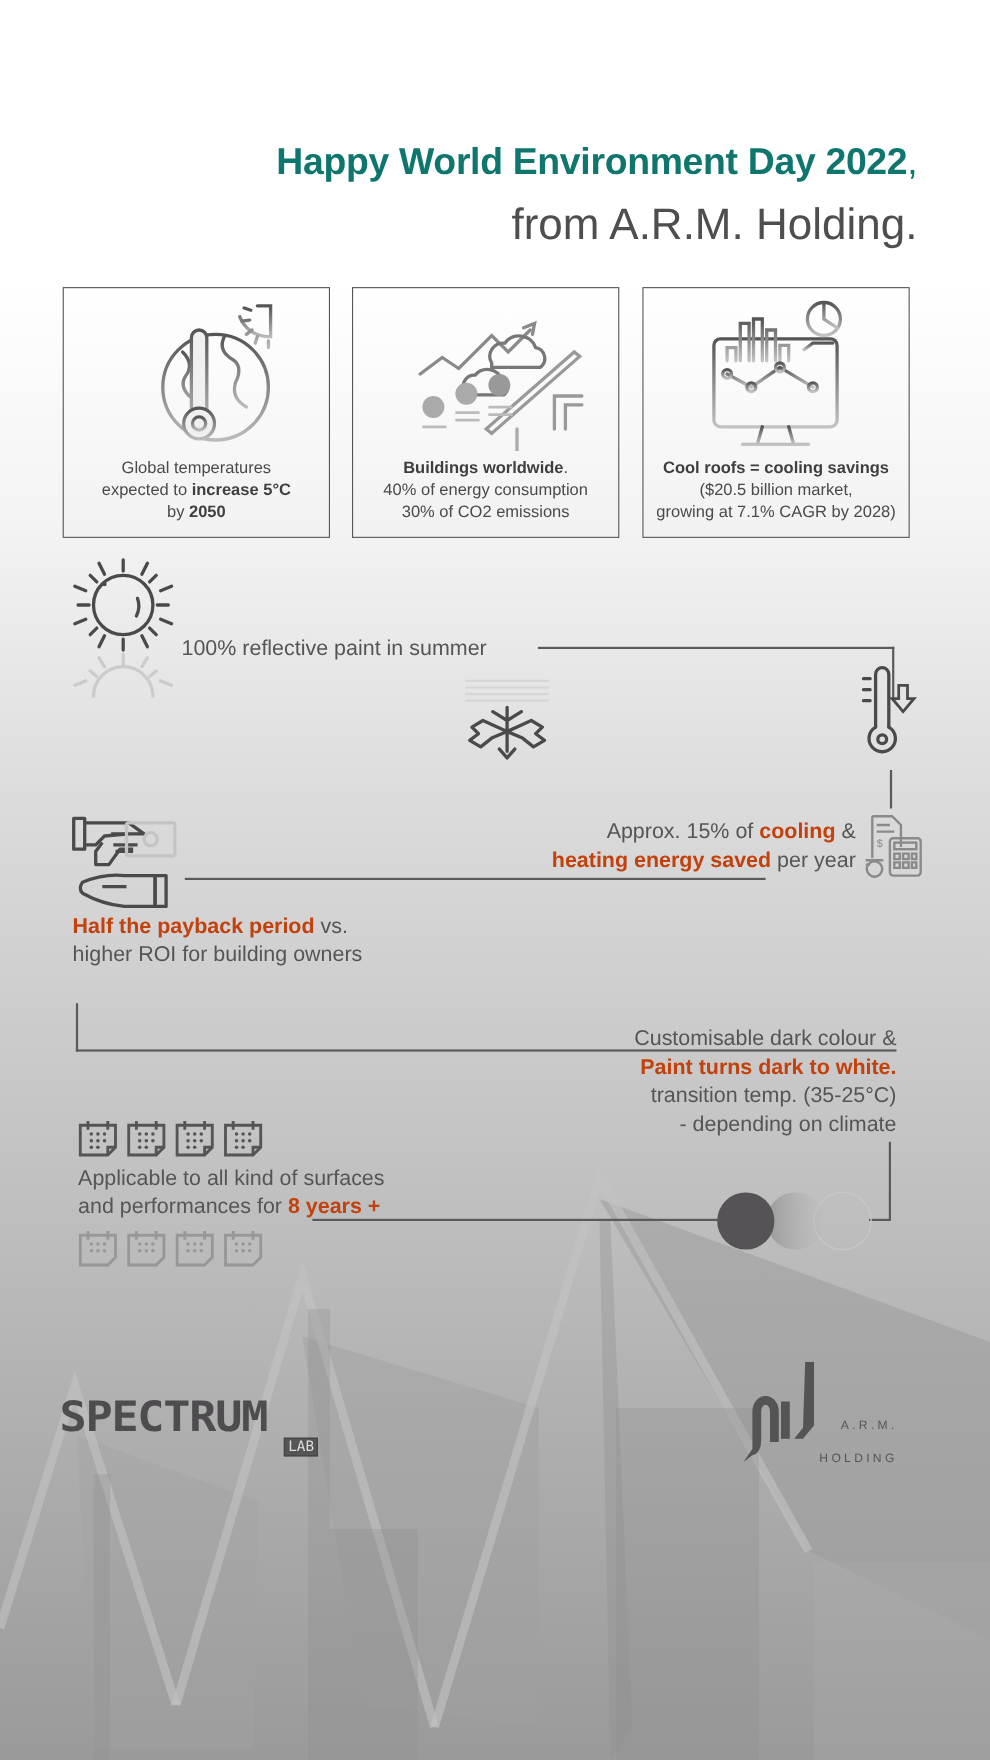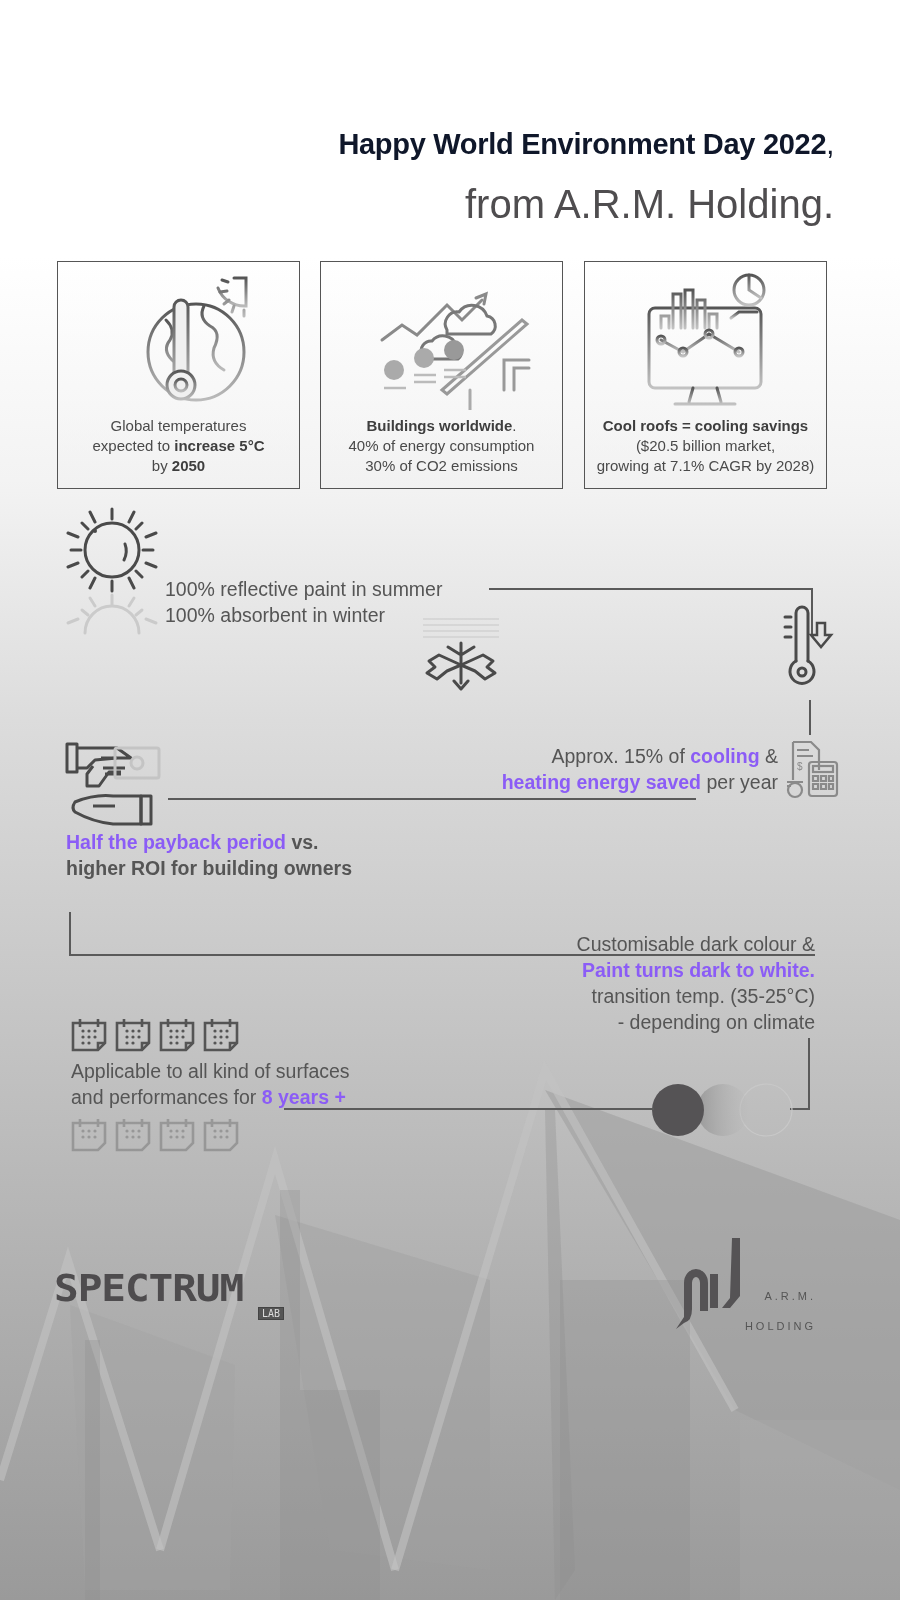--- a/index.html
+++ b/index.html
@@ -11,21 +11,21 @@
     background: linear-gradient(180deg, #ffffff 0%, #ffffff 16%, #f3f3f3 30%, #dcdcdc 45%, #cccccc 58%, #bdbdbd 70%, #aeaeae 82%, #9a9a9a 100%);
   }
   .abs { position: absolute; }
 
   
   .houses { position: absolute; left: 0; top: 1050px; width: 900px; height: 550px; pointer-events: none; }
 
   
   .title-1 {
     position: absolute; right: 66px; top: 128px;
-    font-size: 29px; font-weight: bold; color: #0f172a; letter-spacing: -0.3px;
+    font-size: 34px; font-weight: bold; color: #0f766e; letter-spacing: -0.3px;
     white-space: nowrap;
   }
   .title-1 .comma { font-weight: normal; }
   .title-2 {
     position: absolute; right: 66px; top: 182px;
     font-size: 40px; color: #4f4d4f; white-space: nowrap;
   }
 
   
   .card {
@@ -33,21 +33,21 @@
     border: 1.5px solid #555; background: linear-gradient(180deg, rgba(255,255,255,0.7), rgba(240,240,240,0.5));
   }
   .card .icon { position: absolute; left: 0; right: 0; top: 8px; height: 140px; display: flex; justify-content: center; }
   .card .txt {
     position: absolute; left: 0; right: 0; bottom: 12px; text-align: center;
     font-size: 15px; line-height: 20px; color: #4a4a4a;
   }
   .card .txt b { color: #3e3e3e; }
 
   .body-text { font-size: 19.5px; line-height: 26px; color: #555; white-space: nowrap; }
-  .body-text b { color: #8b5cf6; }
+  .body-text b { color: #c2410c; }
 
   .line-h { position: absolute; height: 2px; background: #5a5a5a; }
   .line-v { position: absolute; width: 2px; background: #5a5a5a; }
 </style>
 </head>
 <body>
 
 <svg class="houses" viewBox="0 0 900 550" preserveAspectRatio="none">
   <defs>
     <linearGradient id="roofg" x1="0" y1="0" x2="0" y2="1">
@@ -176,21 +176,20 @@
     <path d="M50,4 v10 M50,76 v10 M9,45 h10 M81,45 h10 M28,7 l5,10 M72,7 l-5,10 M28,83 l5,-10 M72,83 l-5,-10 M6,28 l10,4 M94,28 l-10,4 M6,62 l10,-4 M94,62 l-10,-4 M20,18 l6,6 M80,18 l-6,6 M20,72 l6,-6 M80,72 l-6,-6"></path>
   </g>
   <g fill="none" stroke="#c0c0c0" stroke-width="3" stroke-linecap="round" opacity="0.7">
     <path d="M23,128 a27,27 0 0 1 54,0"></path>
     <path d="M50,90 v10 M28,93 l5,8 M72,93 l-5,8 M6,118 l10,-4 M94,118 l-10,-4 M20,105 l6,5 M80,105 l-6,5"></path>
   </g>
 </svg>
 
 <div class="abs body-text" style="left:165px;top:576px;">
   <div>100% reflective paint in summer</div>
-  <div>100% absorbent in winter</div>
 </div>
 
 <svg class="abs" style="left:418px;top:605px;" width="86" height="86" viewBox="0 0 86 86">
   <g fill="none" stroke="#d0d0d0" stroke-width="2" opacity="0.7">
     <path d="M5,14 h76 M5,20 h76 M5,26 h76 M5,32 h76"></path>
   </g>
   <g fill="none" stroke="#4a4a4a" stroke-width="3" stroke-linecap="round" stroke-linejoin="round">
     <path d="M43,38 v40 M30,42 l13,8 13,-8"></path>
     <path d="M43,60 l-22,-10 l-10,6 l6,6 l-8,6 l10,6 l10,-8 z"></path>
     <path d="M43,60 l22,-10 l10,6 l-6,6 l8,6 l-10,6 l-10,-8 z"></path>
@@ -242,21 +241,21 @@
     <path d="M78,58 h10 v28 h-10 z"></path>
   </g>
   <g fill="none" stroke="#c4c4c4" stroke-width="3">
     <rect x="52" y="10" width="44" height="30" rx="2"></rect>
     <circle cx="74" cy="25" r="6"></circle>
   </g>
 </svg>
 
 <div class="line-h" style="left:168px;top:798px;width:528px;"></div>
 
-<div class="abs body-text" style="left:66px;top:829px;font-weight:bold;">
+<div class="abs body-text" style="left:66px;top:829px;">
   <div><b>Half the payback period</b><span> vs.</span></div>
   <div>higher ROI for building owners</div>
 </div>
 
 <div class="line-v" style="left:69px;top:912px;height:44px;"></div>
 <div class="line-h" style="left:69px;top:954px;width:746px;"></div>
 
 <div class="abs body-text" style="right:85px;top:929px;text-align:right;">
   <div style="margin-top:2px;">Customisable dark colour &amp;</div>
   <div><b>Paint turns dark to white.</b></div>
@@ -410,21 +409,21 @@
         <circle cx="25" cy="16" r="1.6"></circle>
         <circle cx="13" cy="22" r="1.6"></circle>
         <circle cx="19" cy="22" r="1.6"></circle>
         <circle cx="25" cy="22" r="1.6"></circle>
       </g>
     </svg>
 </div>
 
 <div class="abs" style="left:54px;top:1268px;">
   <div style="font-family:'DejaVu Sans Mono', monospace;font-weight:bold;font-size:38px;letter-spacing:-1px;color:#4e4c4e;transform:scaleX(1.08);transform-origin:left;line-height:40px;">SPECTRUM</div>
-  <div style="position:absolute;left:204px;top:39px;font-family:'DejaVu Sans Mono', monospace;font-size:10px;color:#ddd;background:#555;padding:0 3px;border:1px solid #444;">LAB</div>
+  <div style="position:absolute;left:204px;top:39px;font-family:'DejaVu Sans Mono', monospace;font-size:13px;color:#ddd;background:#555;padding:0 3px;border:1px solid #444;">LAB</div>
 </div>
 
 <div class="abs" style="left:662px;top:1238px;width:160px;height:95px;">
   <svg width="90" height="95" viewBox="0 0 90 95">
     <g fill="#555355">
       <path d="M70,0 h8 v58 l-10,12 h-8 l8,-10 z"></path>
       <path d="M48,36 h8 v34 h-8 z"></path>
       <path d="M22,45 a12,14 0 0 1 24,0 v28 h-8 v-28 a4,6 0 0 0 -8,0 v26 q0,12 -8,14 l-8,6 l8,-12 z"></path>
     </g>
   </svg>

